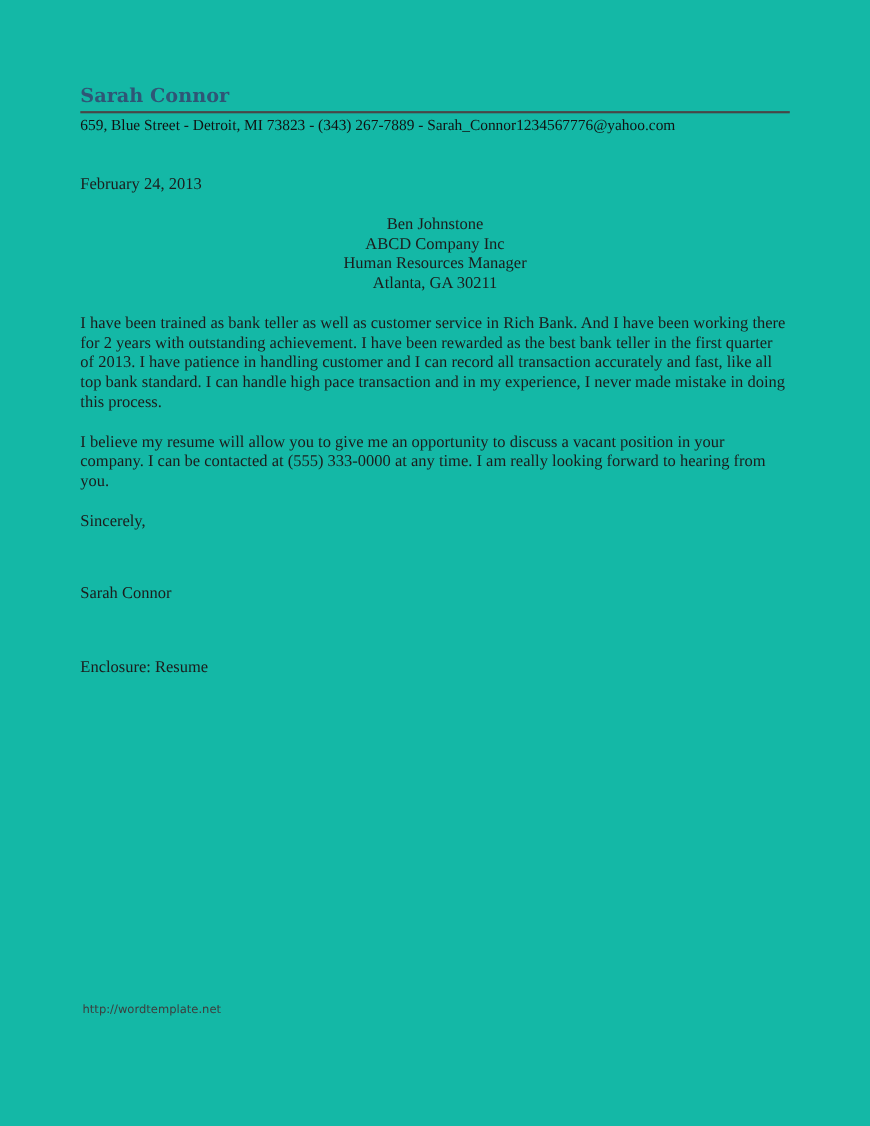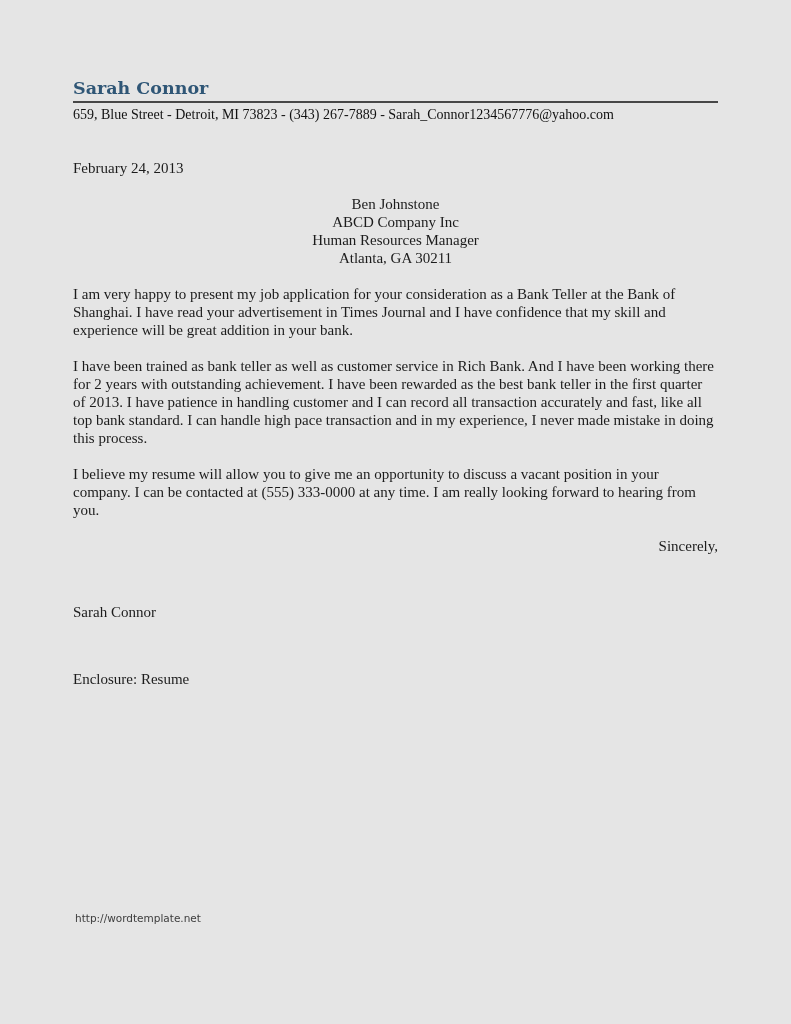--- a/index.html
+++ b/index.html
@@ -7,21 +7,21 @@
     padding: 0;
     background: #ffffff;
     width: 791px;
     height: 1024px;
     overflow: hidden;
   }
   .page {
     position: relative;
     width: 791px;
     height: 1024px;
-    background: #e5e5e5;
+    background: #14b8a6;
     font-family: "Liberation Serif", serif;
     font-size: 15px;
     line-height: 18px;
     color: #1c1c1c;
     box-sizing: border-box;
     padding: 78px 73px 0 73px;
   }
   .letter-body {
     width: 645px;
   }
@@ -56,21 +56,20 @@
     text-align: center;
   }
   .salutation {
     margin: 18px 0 0 0;
   }
   .body-para {
     margin: 18px 0 0 0;
   }
   .closing {
     margin: 18px 0 0 0;
-    text-align: right;
   }
   .signature-name {
     margin: 48px 0 0 0;
   }
   .enclosure-line {
     margin: 49px 0 0 0;
   }
   .page-footer {
     position: absolute;
     left: 75px;
@@ -96,21 +95,20 @@
     <div class="date-line">February 24, 2013</div>
 
     <div class="recipient-block">
       <div>Ben Johnstone</div>
       <div>ABCD Company Inc</div>
       <div>Human Resources Manager</div>
       <div>Atlanta, GA 30211</div>
     </div>
 
 
-    <p class="body-para">I am very happy to present my job application for your consideration as a Bank Teller at the Bank of Shanghai. I have read your advertisement in Times Journal and I have confidence that my skill and experience will be great addition in your bank.</p>
 
     <p class="body-para">I have been trained as bank teller as well as customer service in Rich Bank. And I have been working there for 2 years with outstanding achievement. I have been rewarded as the best bank teller in the first quarter of 2013. I have patience in handling customer and I can record all transaction accurately and fast, like all top bank standard. I can handle high pace transaction and in my experience, I never made mistake in doing this process.</p>
 
     <p class="body-para">I believe my resume will allow you to give me an opportunity to discuss a vacant position in your company. I can be contacted at (555) 333-0000 at any time. I am really looking forward to hearing from you.</p>
 
     <div class="closing">Sincerely,</div>
 
     <div class="signature-name">Sarah Connor</div>
 
     <div class="enclosure-line">Enclosure: Resume</div>

